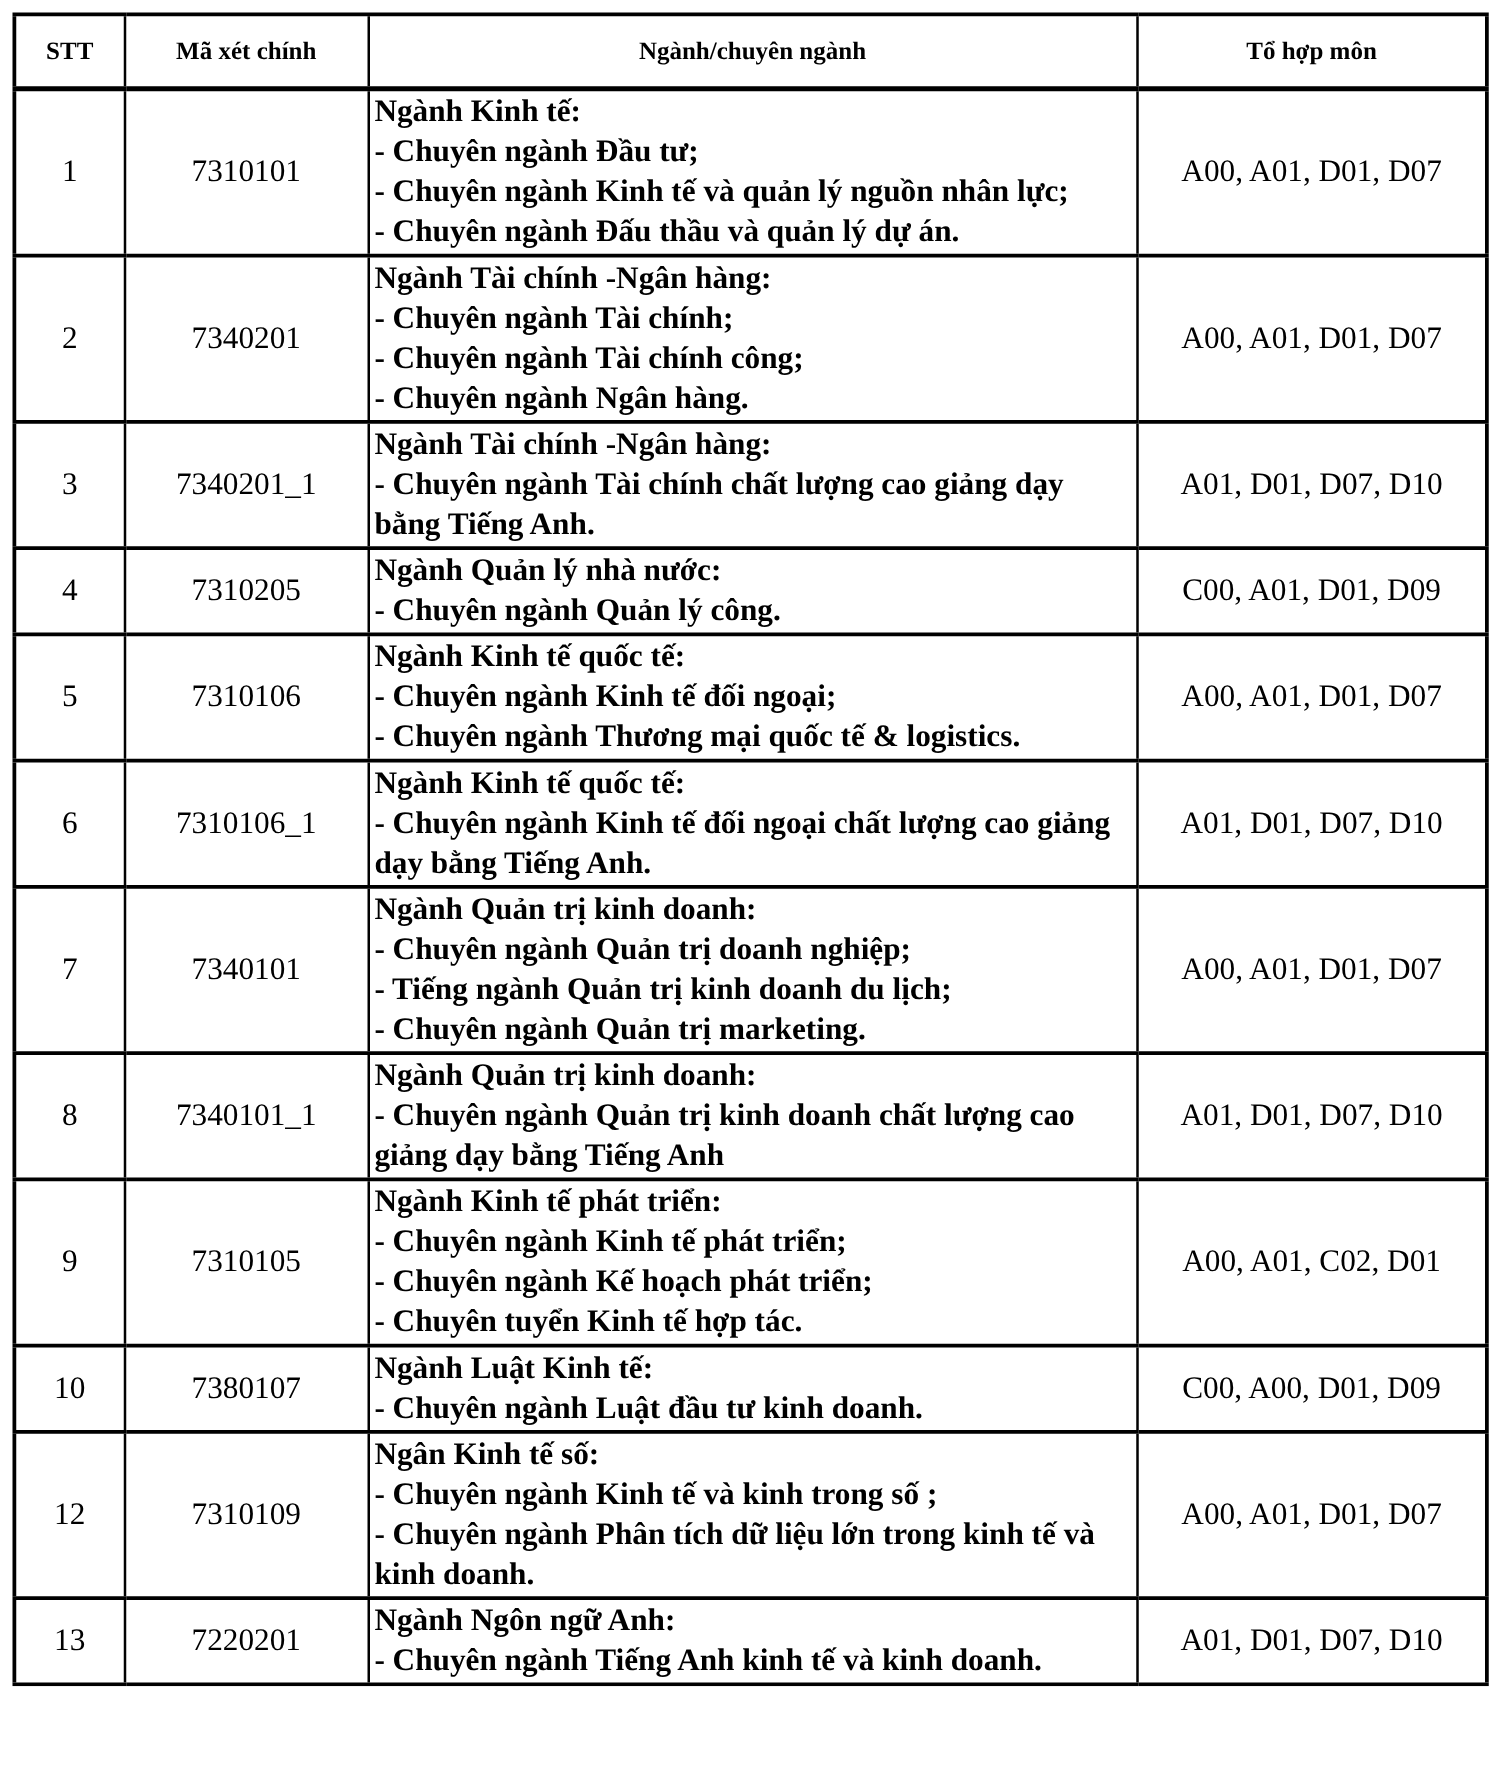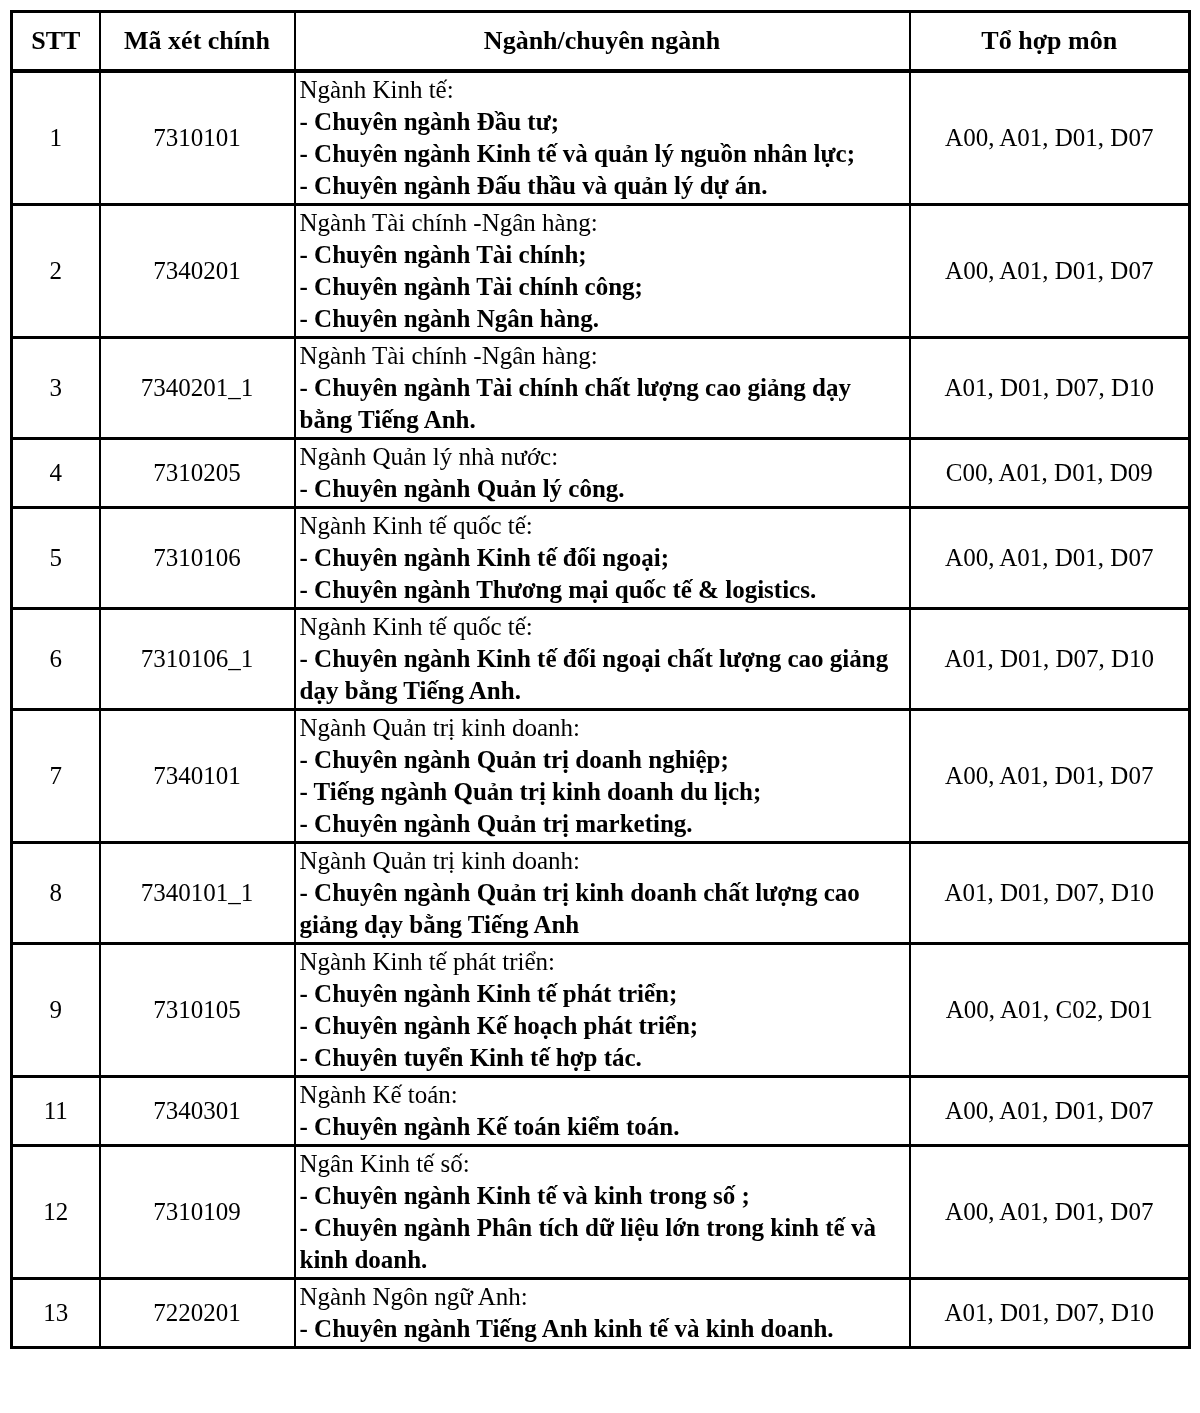--- a/index.html
+++ b/index.html
@@ -30,41 +30,41 @@
     border-top-width: 3px;
     border-bottom-width: 3px;
     padding: 1px 4px;
     font-size: 25px;
     line-height: 32px;
     vertical-align: middle;
     overflow: hidden;
   }
   table.adm thead th {
     font-weight: bold;
-    font-size: 26px;
+    font-size: 20px;
     text-align: center;
     height: 52px;
     border-bottom-width: 4px;
     padding: 2px 4px;
   }
   col.c1 { width: 88px; }
   col.c2 { width: 195px; }
   col.c3 { width: 615px; }
   col.c4 { width: 280px; }
   td.c-stt, td.c-code, td.c-subjects {
     text-align: center;
   }
   td.c-major {
     text-align: left;
     vertical-align: top;
     padding-left: 8px;
     padding-right: 10px;
   }
   .major-title {
-    font-weight: normal;
+    font-weight: bold;
   }
   .spec-line {
     font-weight: bold;
   }
 </style>
 </head>
 <body>
 
 <table class="adm">
   <colgroup>
@@ -174,30 +174,30 @@
     <td class="c-code">7310105</td>
     <td class="c-major">
       <div class="major-title">Ngành Kinh tế phát triển:</div>
     <div class="spec-line">- Chuyên ngành Kinh tế phát triển;</div>
           <div class="spec-line">- Chuyên ngành Kế hoạch phát triển;</div>
           <div class="spec-line">- Chuyên tuyển Kinh tế hợp tác.</div>
         </td>
     <td class="c-subjects">A00, A01, C02, D01</td>
   </tr>
 
-
-  <tr>
-    <td class="c-stt">11</td>
-    <td class="c-code">7340301</td>
-    <td class="c-major">
-      <div class="major-title">Ngành Kế toán:</div>
-    <div class="spec-line">- Chuyên ngành Kế toán kiểm toán.</div>
-        </td>
-    <td class="c-subjects">A00, A01, D01, D07</td>
-  </tr>
+  <tr>
+    <td class="c-stt">10</td>
+    <td class="c-code">7380107</td>
+    <td class="c-major">
+      <div class="major-title">Ngành Luật Kinh tế:</div>
+    <div class="spec-line">- Chuyên ngành Luật đầu tư kinh doanh.</div>
+        </td>
+    <td class="c-subjects">C00, A00, D01, D09</td>
+  </tr>
+
 
   <tr>
     <td class="c-stt">12</td>
     <td class="c-code">7310109</td>
     <td class="c-major">
       <div class="major-title">Ngân Kinh tế số:</div>
     <div class="spec-line">- Chuyên ngành Kinh tế và kinh trong số ;</div>
           <div class="spec-line">- Chuyên ngành Phân tích dữ liệu lớn trong kinh tế và kinh doanh.</div>
         </td>
     <td class="c-subjects">A00, A01, D01, D07</td>

